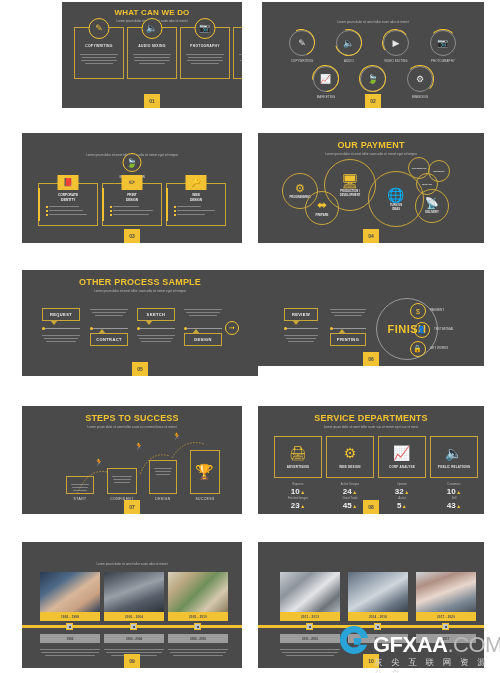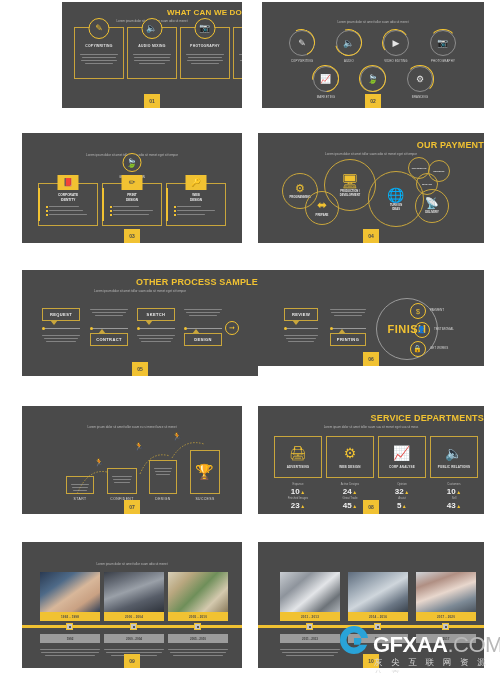--- a/index.html
+++ b/index.html
@@ -8,21 +8,21 @@
 
   .slide {
     position:absolute;
     background:#4a4a4a;
     overflow:hidden;
   }
 
   
   .s-title {
     position:absolute; left:0; right:0;
-    text-align:right;
+    text-align:center;
     color:#f1c232;
     font-weight:bold;
     letter-spacing:0.2px;
     white-space:nowrap;
   }
   .s-sub {
     position:absolute; left:0; right:0;
     text-align:center;
     color:#b9b9b9;
     white-space:nowrap;
@@ -505,20 +505,21 @@
 
     <div class="mini" style="left:152px; top:71px;">
       <span>🔒</span>
     </div>
     <div style="position:absolute;left:172px;top:76px;color:#d6d6d6;font-size:3px;">GET WORKS</div>
 
     <div class="pagetab" style="bottom:0px;">06</div>
   </div>
 
   <div class="slide" style="left:22px; top:406px; width:220px; height:108px;">
+    <div class="s-title" style="top:7px; font-size:9px;">STEPS TO SUCCESS</div>
     <div class="s-sub" style="top:19px; font-size:3px;">Lorem ipsum dolor sit amet tollor suam eu si menet lance sit menet</div>
 
     <svg width="220" height="108" style="position:absolute;inset:0;pointer-events:none">
       <path d="M55 88 Q 66 62 85 66" stroke="#c9a63c" stroke-width="0.8" fill="none" stroke-dasharray="1.5 1.5"></path>
       <path d="M118 68 Q 128 44 148 50" stroke="#c9a63c" stroke-width="0.8" fill="none" stroke-dasharray="1.5 1.5"></path>
       <path d="M150 52 Q 162 32 182 38" stroke="#c9a63c" stroke-width="0.8" fill="none" stroke-dasharray="1.5 1.5"></path>
     </svg>
     <div style="position:absolute;left:72px;top:52px;color:#f1c232;font-size:8px;">🏃</div>
     <div style="position:absolute;left:112px;top:36px;color:#f1c232;font-size:8px;">🏃</div>
     <div style="position:absolute;left:150px;top:26px;color:#f1c232;font-size:8px;">🏃</div>

